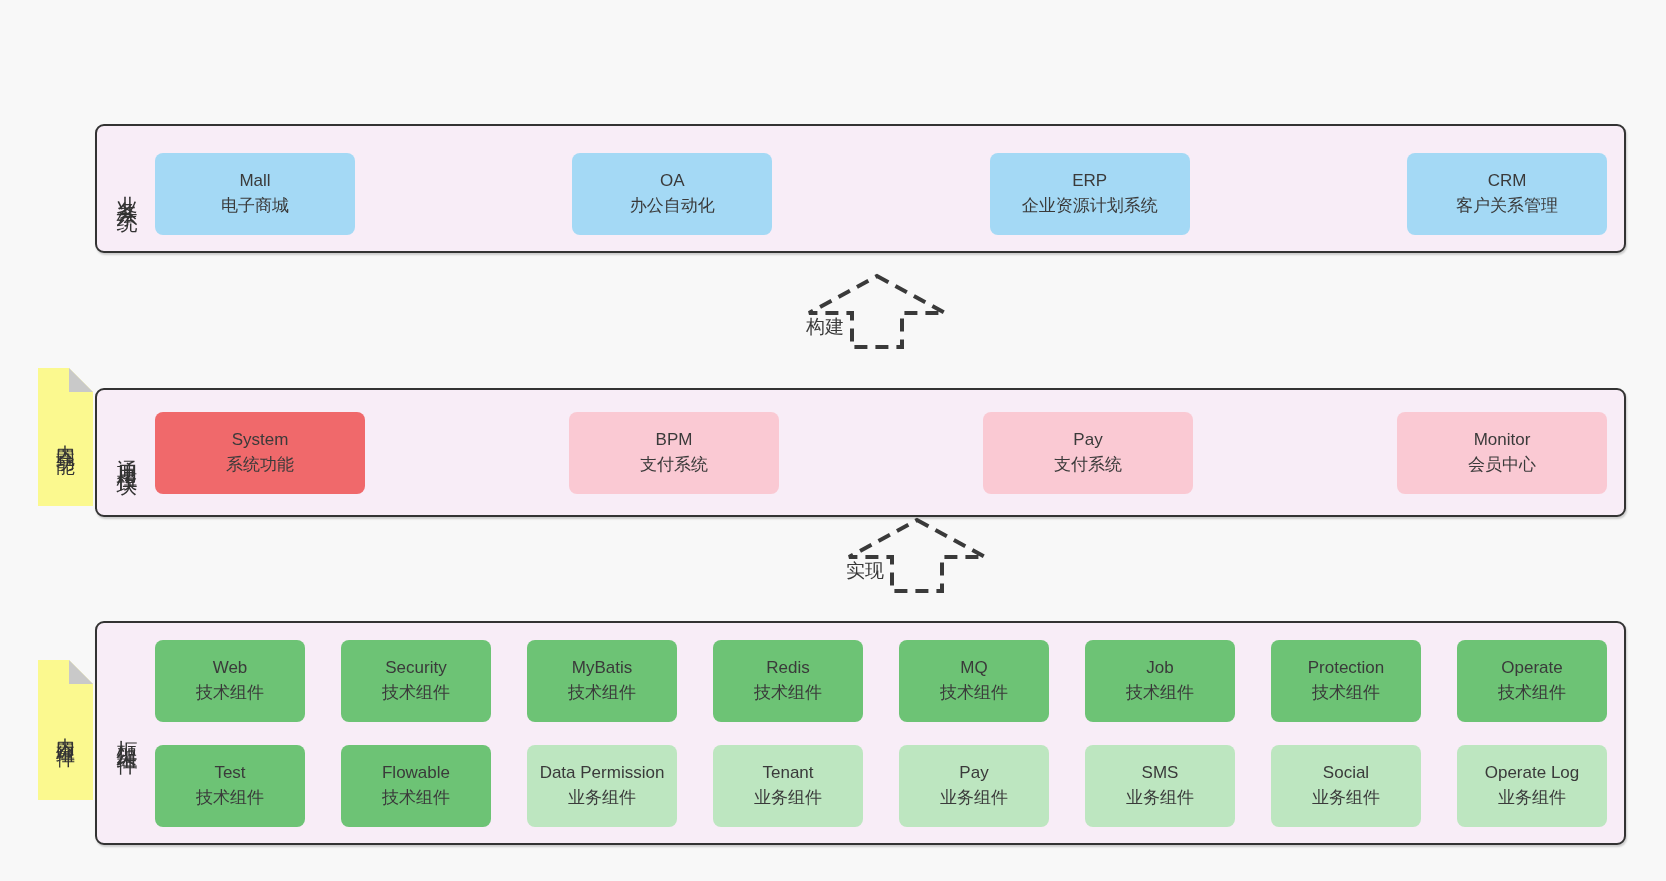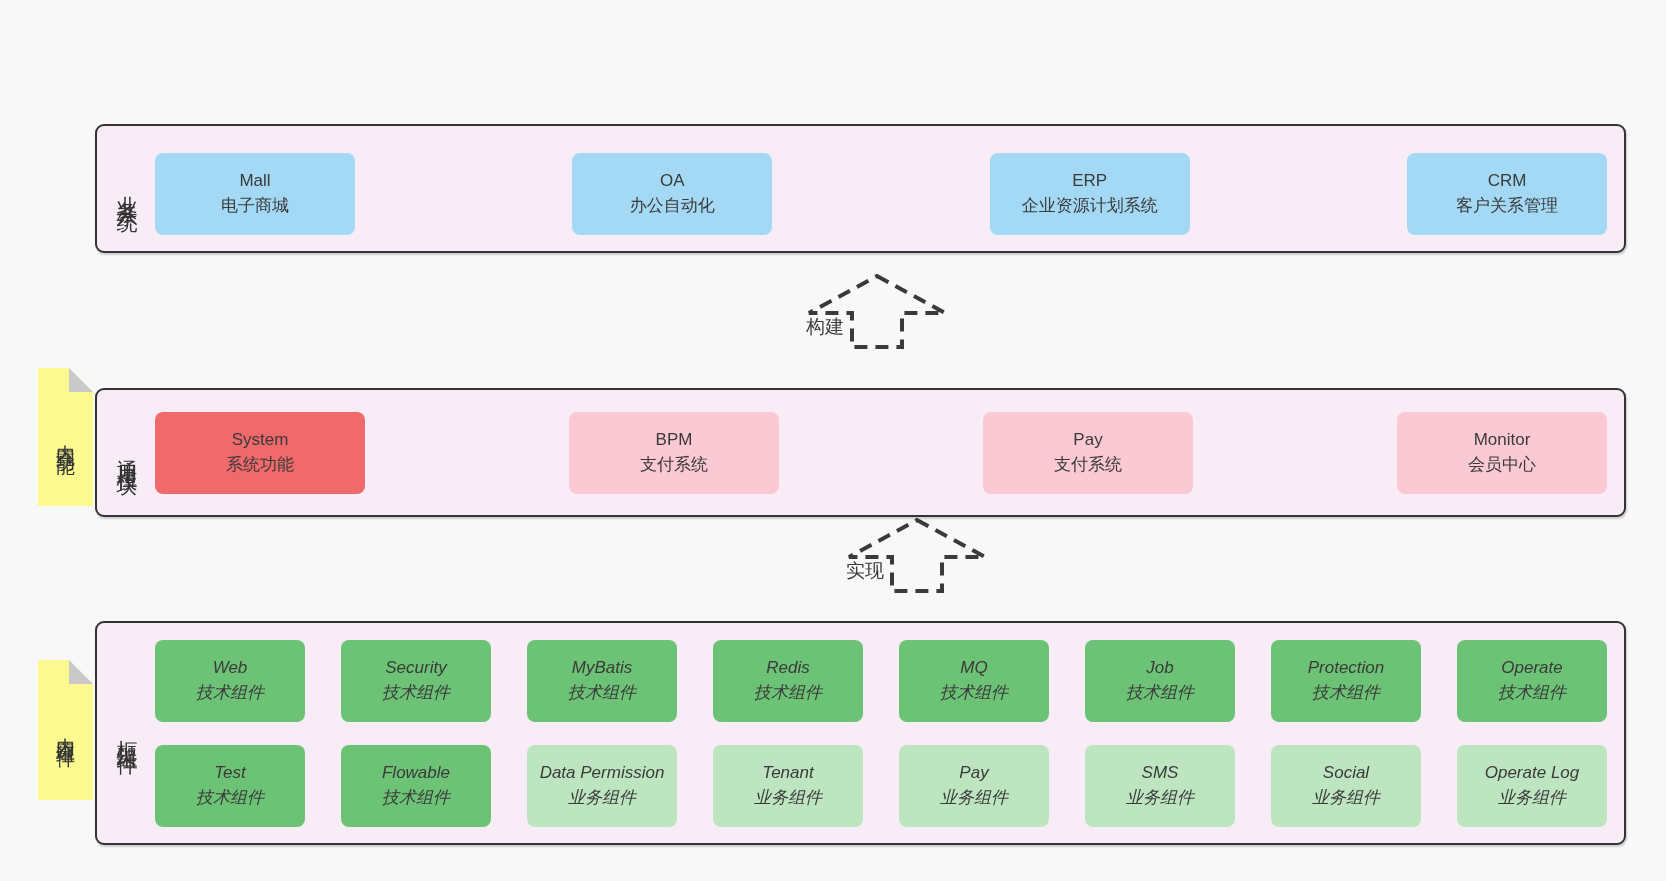--- a/index.html
+++ b/index.html
@@ -24,21 +24,21 @@
   .layer-2 .row{top:22px;}
   .layer-3 .row-1{top:17px;}
   .layer-3 .row-2{top:122px;}
 
   
   .box{height:82px;border-radius:8px;display:flex;flex-direction:column;
        justify-content:center;align-items:center;text-align:center;
        color:var(--text,#3a3a3a);font-size:17px;line-height:1.45;box-sizing:border-box;padding:2px 4px;}
   .layer-1 .box{width:200px;}
   .layer-2 .box{width:210px;}
-  .layer-3 .box{width:150px;font-style:italic;}
+  .layer-3 .box{width:150px;}
   .c-blue{background:var(--box-blue,#a4d9f5);}
   .c-red{background:var(--box-red,#f0696b);}
   .c-pink{background:var(--box-pink,#fac9d3);}
   .c-green{background:var(--box-green,#6dc375);}
   .c-green-light{background:var(--box-green-light,#bde6c0);}
 
   
   .arrow{position:absolute;width:142px;height:78px;}
   .arrow svg{position:absolute;left:0;top:0;}
   .arrow-label{position:absolute;left:0;right:0;top:42px;text-align:left;

